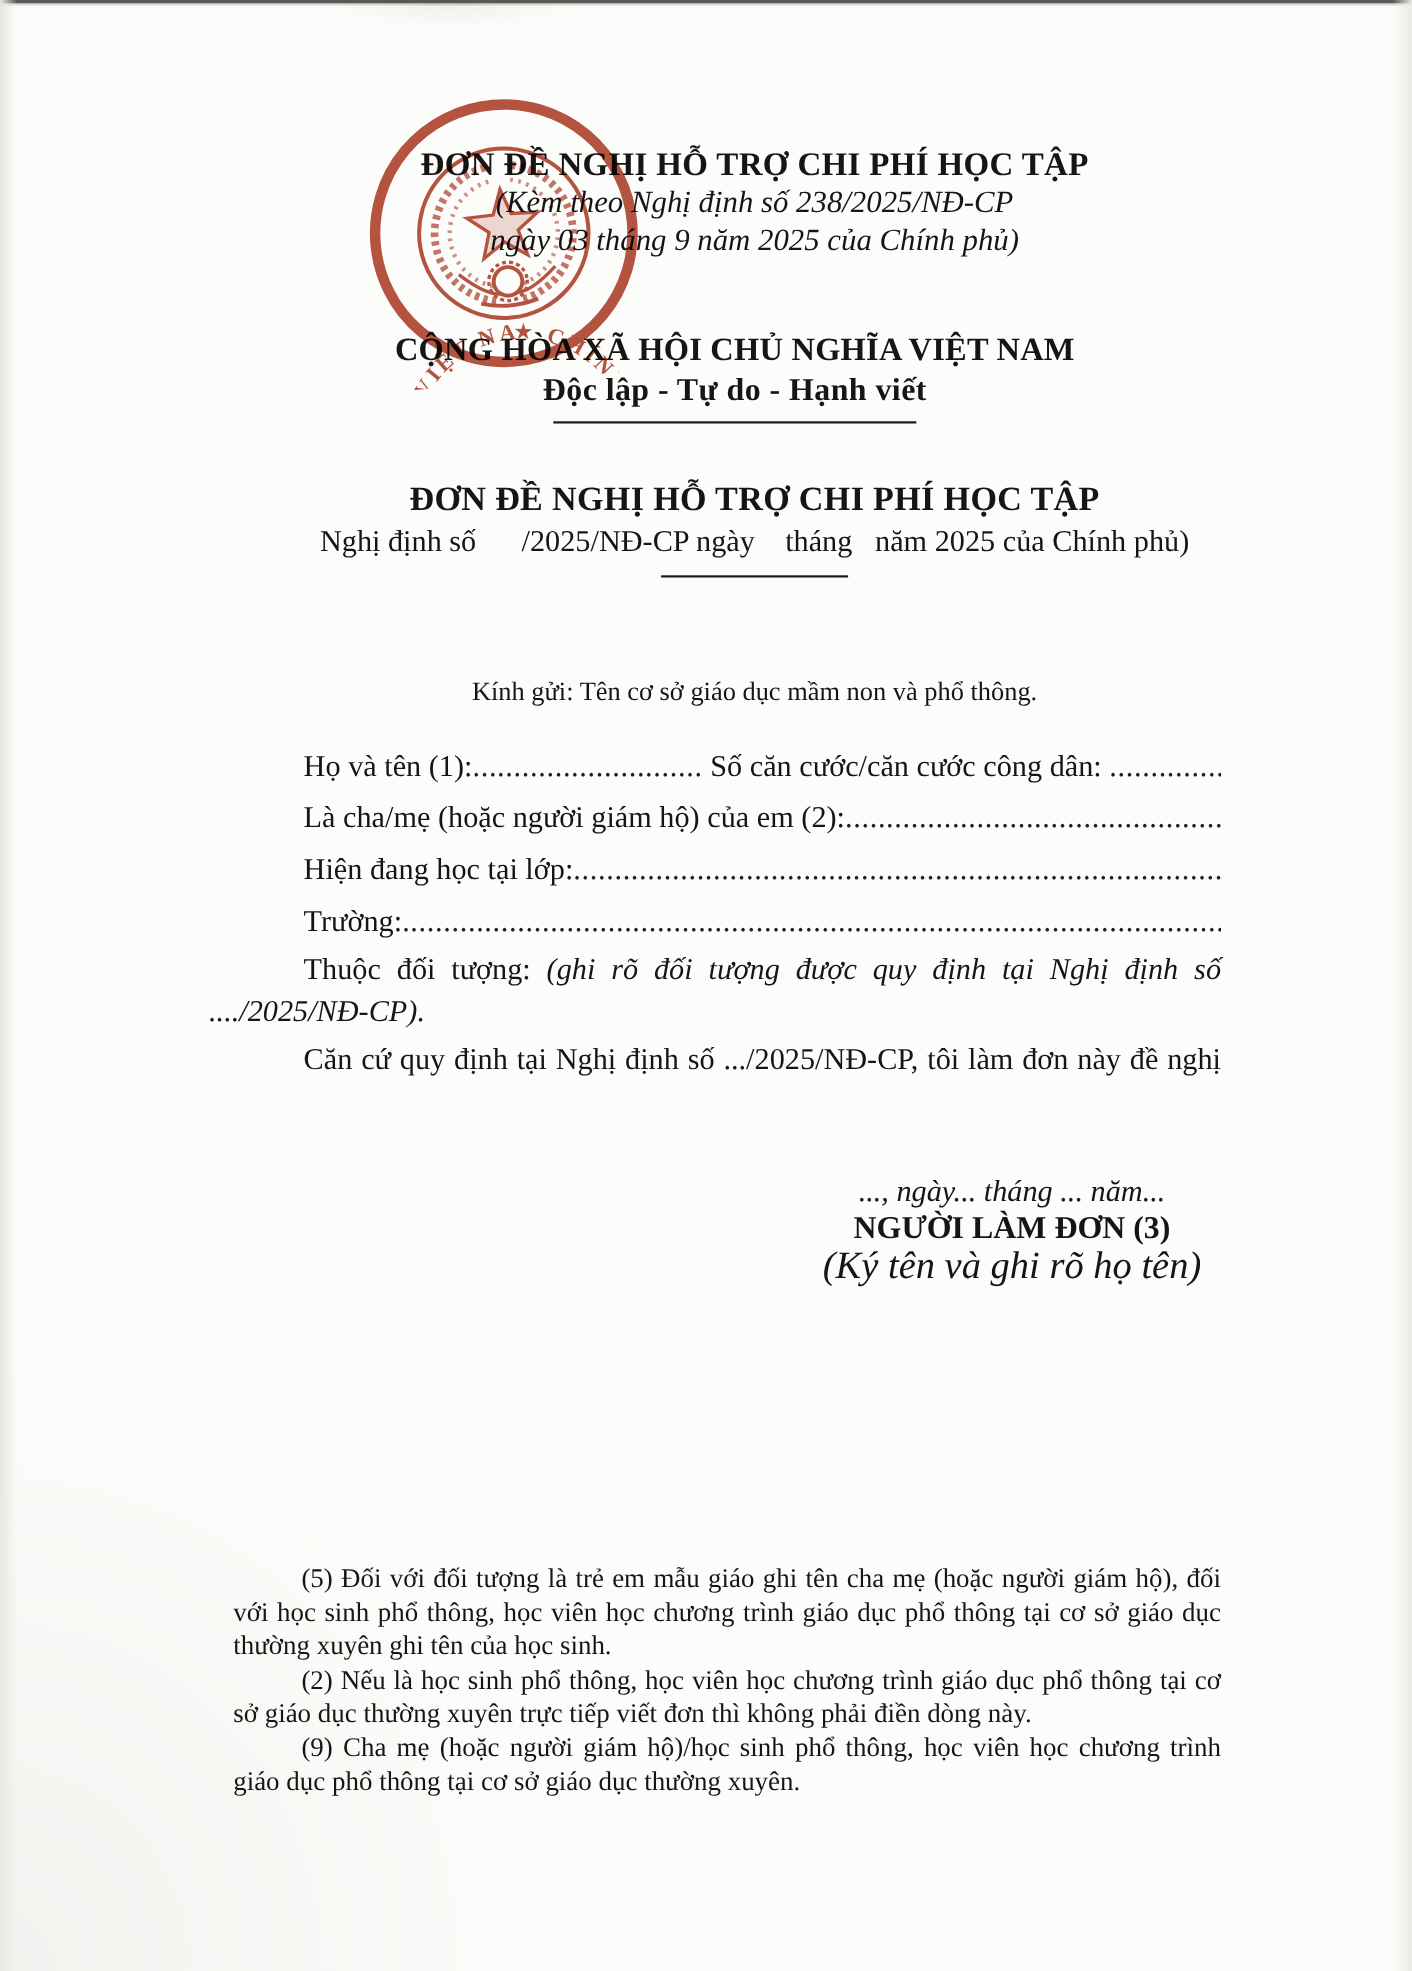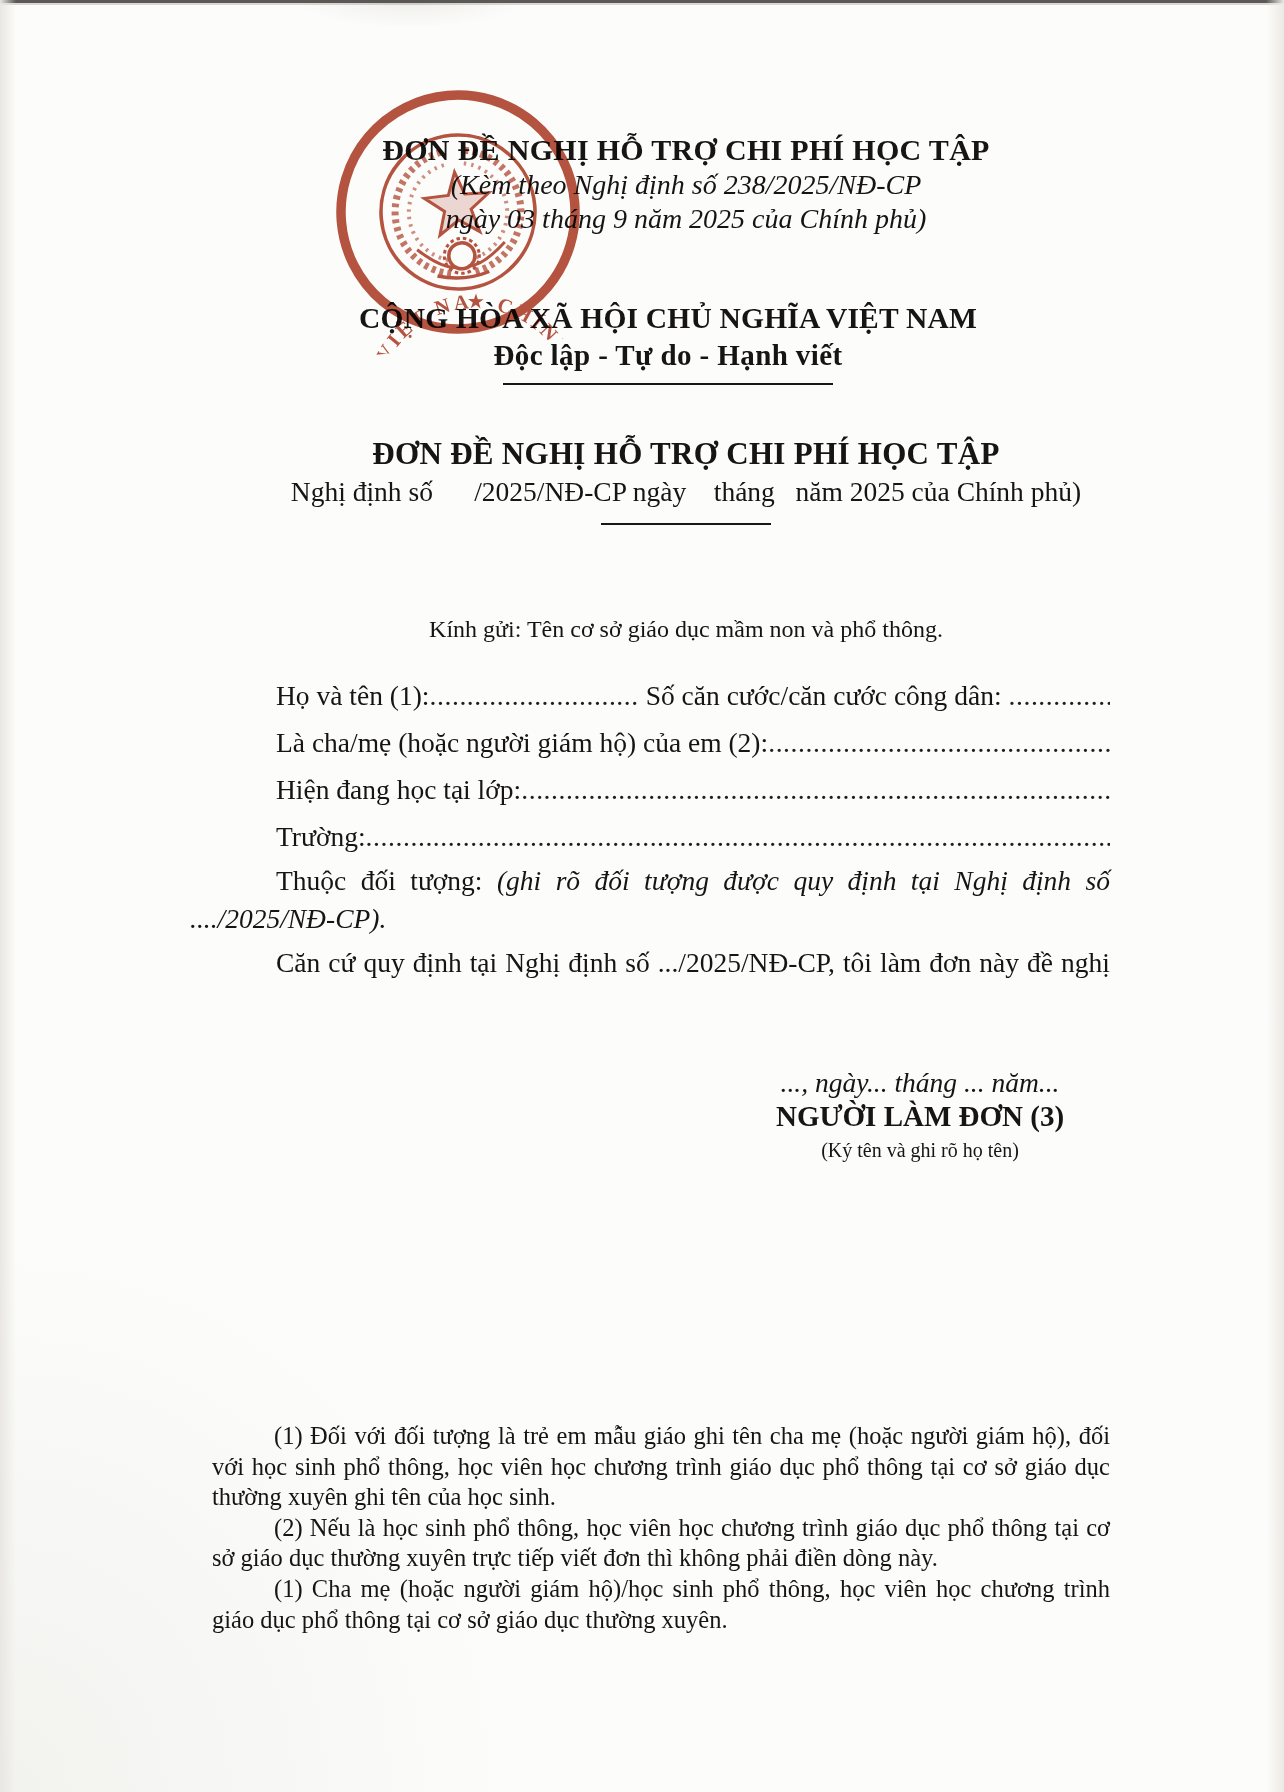--- a/index.html
+++ b/index.html
@@ -45,21 +45,21 @@
   .dots{letter-spacing:.6px;color:#1e1d1b;}
   .para{font-size:27.5px;line-height:38px;text-align:justify;margin:0;}
   .para .line1{display:block;text-align:justify;text-align-last:justify;}
   .para .line2{display:block;text-align:left;text-align-last:left;}
   .it{font-style:italic;}
   .indent{text-indent:86px;}
 
   .sign{left:700px;width:440px;text-align:center;}
   .sign-date{font-size:27.5px;font-style:italic;line-height:33px;}
   .sign-title{font-size:29px;font-weight:bold;line-height:34px;}
-  .sign-note{font-size:20px;line-height:35px;}
+  .sign-note{font-size:35px;font-style:italic;line-height:35px;}
 
   .fn{font-size:24.5px;line-height:30.6px;text-align:justify;text-indent:62px;margin:0;}
 
   .stamp{position:absolute;left:323px;top:77px;width:270px;height:270px;z-index:3;
          mix-blend-mode:multiply;opacity:.92;transform:rotate(-5deg);}
 </style>
 </head>
 <body>
 
 <div class="page">
@@ -137,23 +137,23 @@
     <span class="line1 indent">Căn cứ quy định tại Nghị định số .../2025/NĐ-CP, tôi làm đơn này đề nghị</span>
   </p>
 
   <div class="abs sign" style="top:1066px">
     <div class="sign-date">..., ngày... tháng ... năm...</div>
     <div class="sign-title">NGƯỜI LÀM ĐƠN (3)</div>
     <div class="sign-note">(Ký tên và ghi rõ họ tên)</div>
   </div>
 
   <div class="abs foot-x" style="top:1421px">
-    <p class="fn">(1) Đối với đối tượng là trẻ em mẫu giáo ghi tên cha mẹ (hoặc người giám hộ), đối với học sinh phổ thông, học viên học chương trình giáo dục phổ thông tại cơ sở giáo dục thường xuyên ghi tên của học sinh.</p>
+    <p class="fn">(5) Đối với đối tượng là trẻ em mẫu giáo ghi tên cha mẹ (hoặc người giám hộ), đối với học sinh phổ thông, học viên học chương trình giáo dục phổ thông tại cơ sở giáo dục thường xuyên ghi tên của học sinh.</p>
     <p class="fn">(2) Nếu là học sinh phổ thông, học viên học chương trình giáo dục phổ thông tại cơ sở giáo dục thường xuyên trực tiếp viết đơn thì không phải điền dòng này.</p>
-    <p class="fn">(1) Cha mẹ (hoặc người giám hộ)/học sinh phổ thông, học viên học chương trình giáo dục phổ thông tại cơ sở giáo dục thường xuyên.</p>
+    <p class="fn">(9) Cha mẹ (hoặc người giám hộ)/học sinh phổ thông, học viên học chương trình giáo dục phổ thông tại cơ sở giáo dục thường xuyên.</p>
   </div>
 
   <div class="edge-top"></div>
   <div class="edge-top-soft"></div>
   <div class="edge-left"></div>
   <div class="edge-right"></div>
 
 </div>
 
 </body></html>

